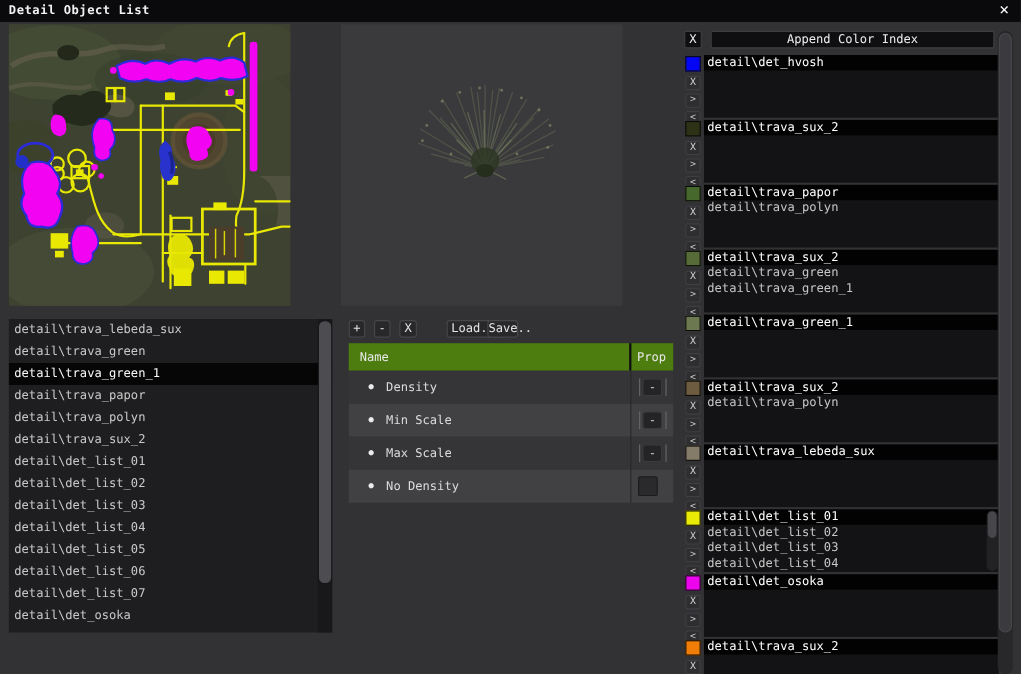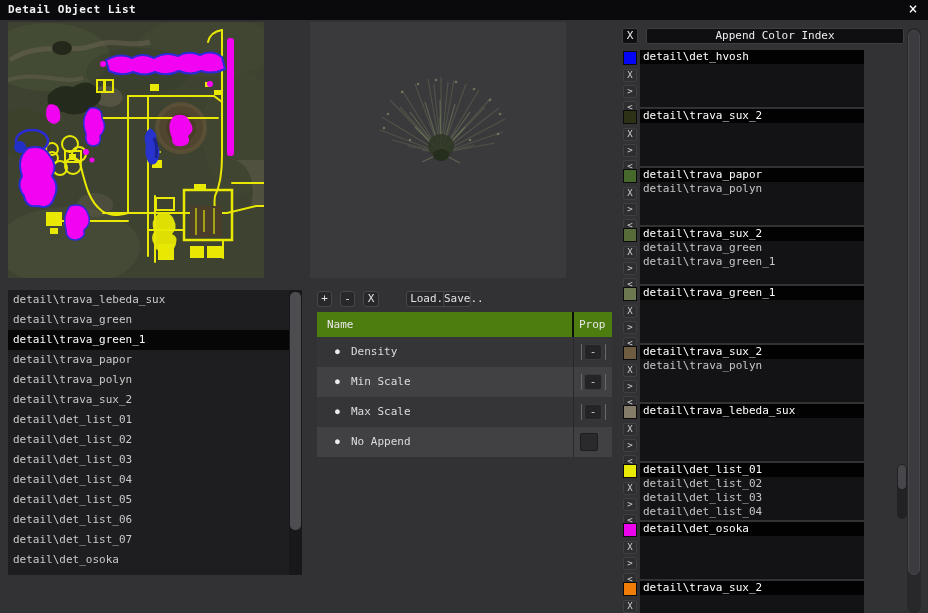--- a/index.html
+++ b/index.html
@@ -47,21 +47,21 @@
   .minus{position:absolute;left:267px;top:7px;width:18px;height:16px;background:#242427;border:1px solid #3a3a3e;border-radius:3px;color:#d5d5d5;font-size:11px;line-height:13px;text-align:center;box-sizing:border-box;}
   .checkbox{position:absolute;left:263px;top:6px;width:18px;height:18px;background:#2a2a2d;border:1px solid #1c1c1e;border-radius:2px;box-sizing:border-box;}
   
   .dark-btn{position:absolute;background:#0f0f11;border:1px solid #3e3e42;border-radius:2px;color:#ececec;font-size:11px;line-height:14px;text-align:center;box-sizing:border-box;white-space:pre;}
   .ci-x{left:622px;top:28px;width:16px;height:16px;}
   .ci-append{left:646px;top:28px;width:258px;height:16px;}
   .groups{position:absolute;left:618px;top:0;width:290px;height:613px;overflow:hidden;}
   .group{position:absolute;left:0;width:290px;height:58px;}
   .swatch{position:absolute;left:5px;top:1px;width:14px;height:14px;border:1px solid #0b0b0b;box-sizing:border-box;}
   .gbtn{position:absolute;left:5px;width:14px;height:13px;background:#2e2e31;border:1px solid #3f3f43;border-radius:2px;color:#cfcfcf;font-size:9px;line-height:11px;text-align:center;box-sizing:border-box;}
-  .glist{position:absolute;left:22px;top:0;width:224px;height:57px;background:#131315;overflow:hidden;}
+  .glist{position:absolute;left:22px;top:0;width:288px;height:57px;background:#131315;overflow:hidden;}
   .glrow{height:14px;line-height:14px;padding-left:3px;font-size:11px;color:#c6c6c6;white-space:pre;}
   .glrow.sel{background:#020202;color:#ffffff;}
   .gsb{position:absolute;right:1px;top:1px;width:10px;height:55px;background:#222225;border-radius:5px;}
   .gsbthumb{position:absolute;left:1px;top:1px;width:8px;height:24px;background:#47474b;border-radius:4px;}
   .mainsb{position:absolute;left:907px;top:28px;width:14px;height:585px;background:#28282a;border-radius:7px;}
   .mainthumb{position:absolute;left:1px;top:2px;width:12px;height:545px;background:#3b3b3f;border:1px solid #48484c;border-radius:6px;box-sizing:border-box;}
 </style>
 </head>
 <body>
 
@@ -270,21 +270,21 @@
   </div>
   <div class="trow odd" style="top:85px">
     <span class="bullet">●</span>
     <span class="tlabel">Max Scale</span>
     <span class="vline"></span>
     <div class="minus">-</div>
     <span class="vline r"></span>
   </div>
   <div class="trow even" style="top:115px">
     <span class="bullet">●</span>
-    <span class="tlabel">No Append</span>
+    <span class="tlabel">No Density</span>
     <div class="checkbox"></div>
   </div>
   <div class="colline"></div>
 </div>
 
 <div class="dark-btn ci-x">X</div>
 <div class="dark-btn ci-append">Append Color Index</div>
 <div class="groups">
     <div class="group" style="top: 50px;">
       <div class="swatch" style="background: rgb(5, 5, 245);"></div>

